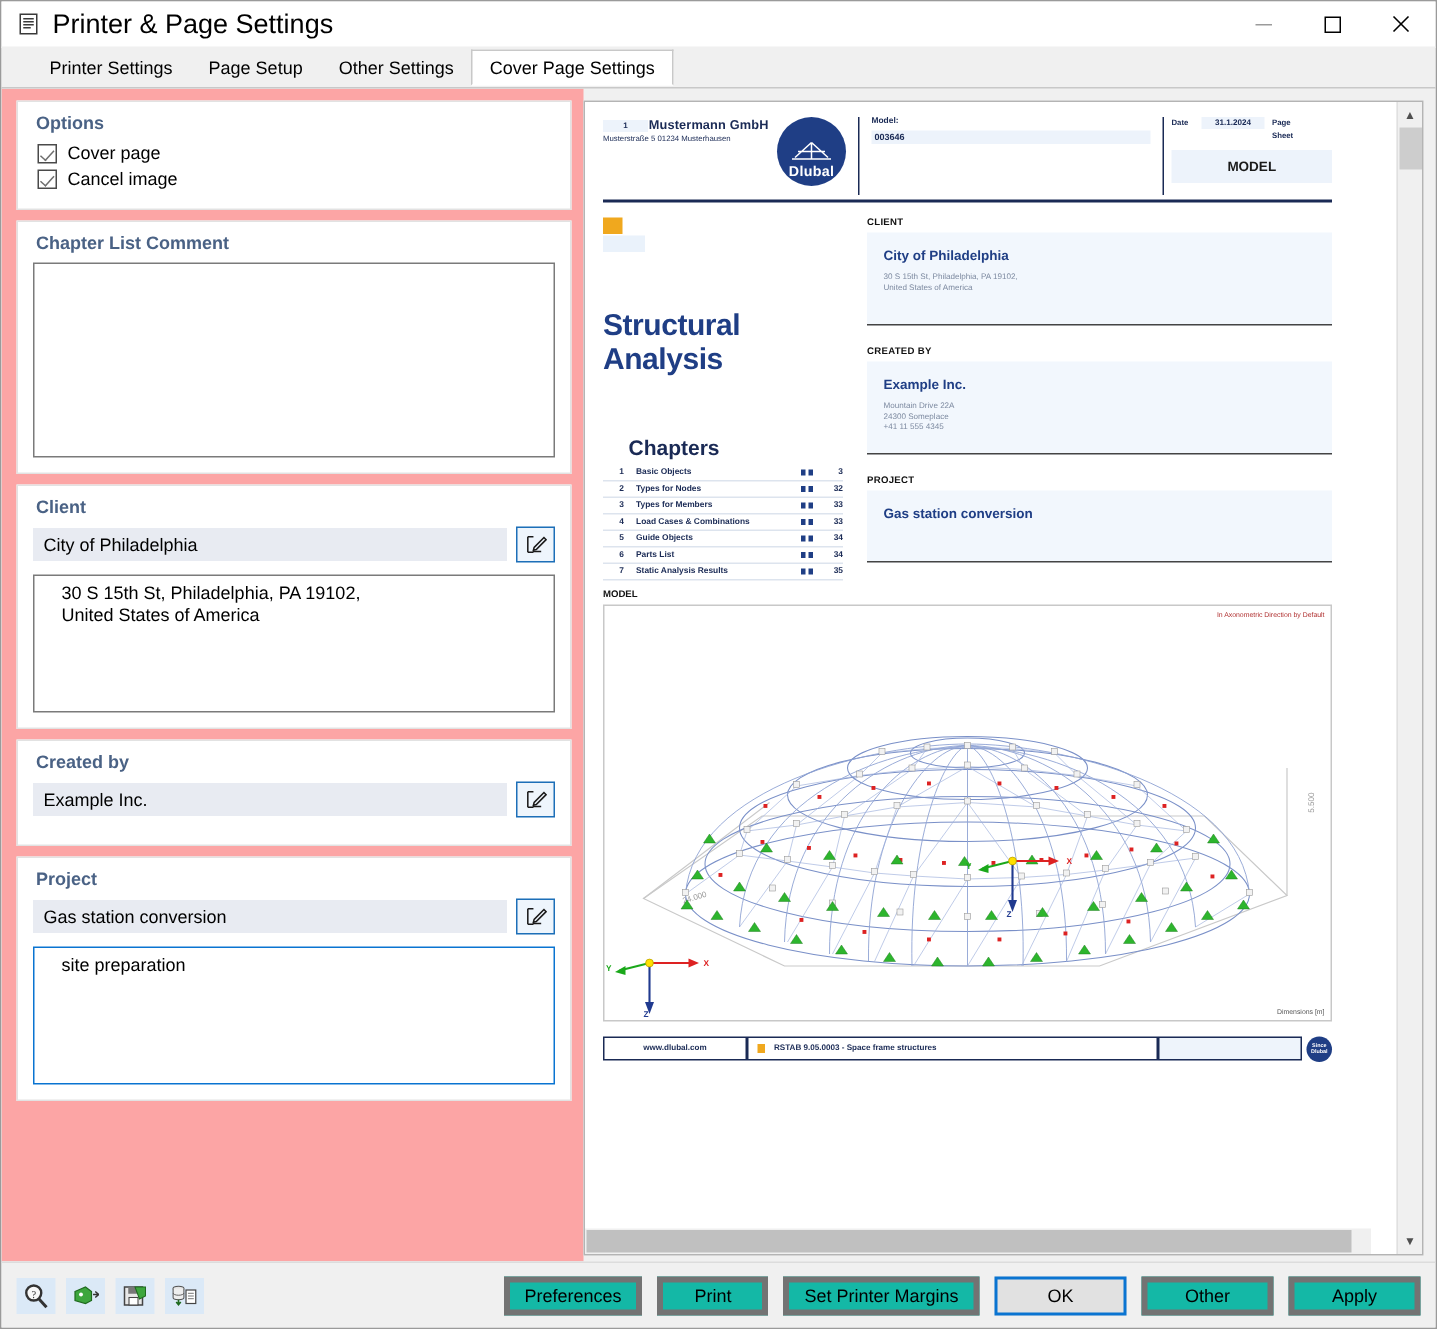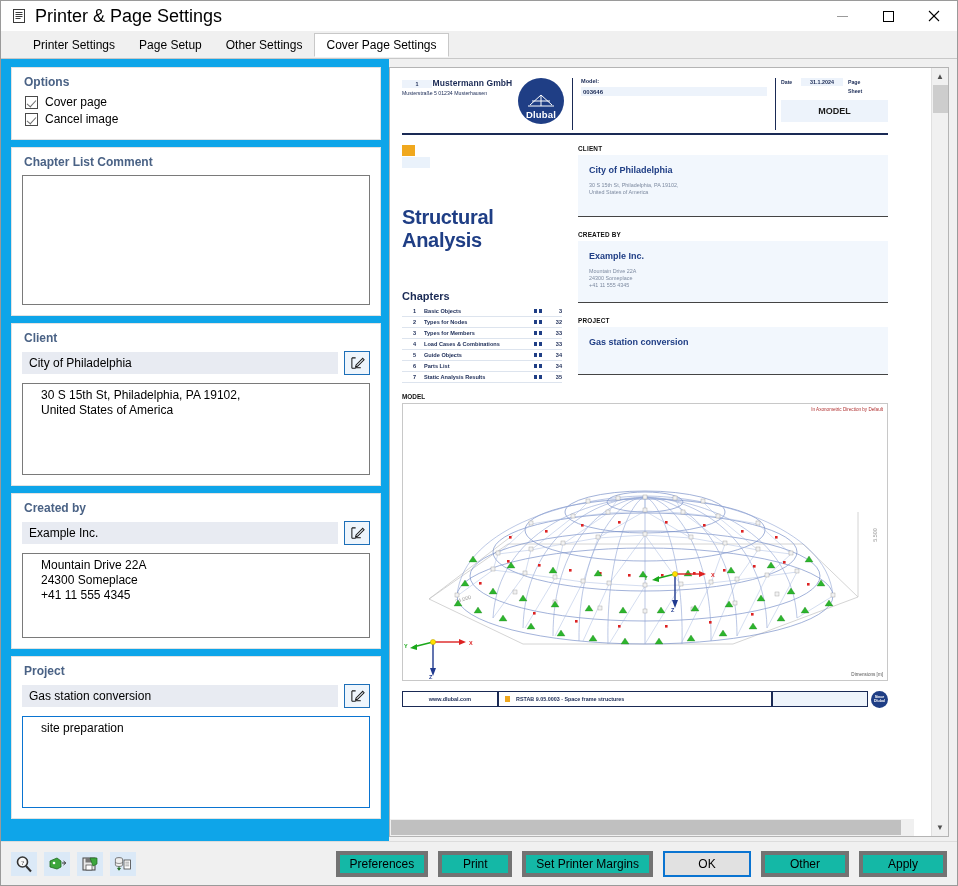--- a/index.html
+++ b/index.html
@@ -74,21 +74,21 @@
   
   .body {
     flex: 1 1 auto;
     display: flex;
     background: #f0f0f0;
     padding: 0;
     overflow: hidden;
   }
   .leftpane {
     width: 388px; min-width: 388px;
-    background: #0ea5e9;
+    background: #fca5a5;
     padding: 8px 8px 0 10px;
     overflow: hidden;
   }
 
   .group {
     background: #ffffff;
     border: 1px solid #e2e2e2;
     margin-bottom: 7px;
     padding: 7px 10px 10px 10px;
   }
@@ -217,21 +217,21 @@
 
   
   .pbody { display: flex; padding: 10px 6px 0 6px; }
   .pcol-left { width: 160px; }
   .orangebox { width: 13px; height: 11px; background: #f0a81e; }
   .lightbox { width: 28px; height: 11px; background: #eaf2fb; margin-top: 1px;}
   .bigtitle {
     font-size: 20px; font-weight: bold; color: #1f3e85;
     line-height: 23px; margin-top: 38px; letter-spacing: -.3px;
   }
-  .chap-h { font-size: 11px; font-weight: bold; color: #1a2a55; margin-top: 38px; margin-bottom: 4px;}
+  .chap-h { font-size: 14px; font-weight: bold; color: #1a2a55; margin-top: 38px; margin-bottom: 4px; margin-left: 17px;}
   .chap-row {
     display: flex; align-items: center;
     border-bottom: .7px solid #dde4ee;
     height: 11px;
     font-size: 5.6px; color: #1a2a55; font-weight: bold;
   }
   .chap-no { width: 22px; text-align: right; padding-right: 8px; }
   .chap-nm { flex: 1 1 auto; }
   .chap-ic { width: 14px; display: flex; gap: 1.5px; }
   .chap-ic i { width: 3px; height: 4px; background: #1f3e85; display:block;}
@@ -411,23 +411,20 @@
         <div class="fieldrow">
           <div class="combofield">Example Inc.</div>
           <div class="editbtn">
             <svg width="15" height="15" viewBox="0 0 16 16">
               <path d="M2 2 h4 M2 2 v11 M2 13 h4" stroke="#1a1a1a" fill="none" stroke-width="1.1"></path>
               <path d="M13.5 2.5 L6.5 9.5 L6 11.5 L8 11 L15 4 Z" fill="none" stroke="#1a1a1a" stroke-width="1.1"></path>
               <path d="M5.5 12.5 h6" stroke="#1a1a1a" stroke-width="1.1"></path>
             </svg>
           </div>
         </div>
-        <div class="textarea h85">Mountain Drive 22A
-24300 Someplace
-+41 11 555 4345</div>
       </div>
 
       <div class="group">
         <div class="gtitle">Project</div>
         <div class="fieldrow">
           <div class="combofield">Gas station conversion</div>
           <div class="editbtn">
             <svg width="15" height="15" viewBox="0 0 16 16">
               <path d="M2 2 h4 M2 2 v11 M2 13 h4" stroke="#1a1a1a" fill="none" stroke-width="1.1"></path>
               <path d="M13.5 2.5 L6.5 9.5 L6 11.5 L8 11 L15 4 Z" fill="none" stroke="#1a1a1a" stroke-width="1.1"></path>

